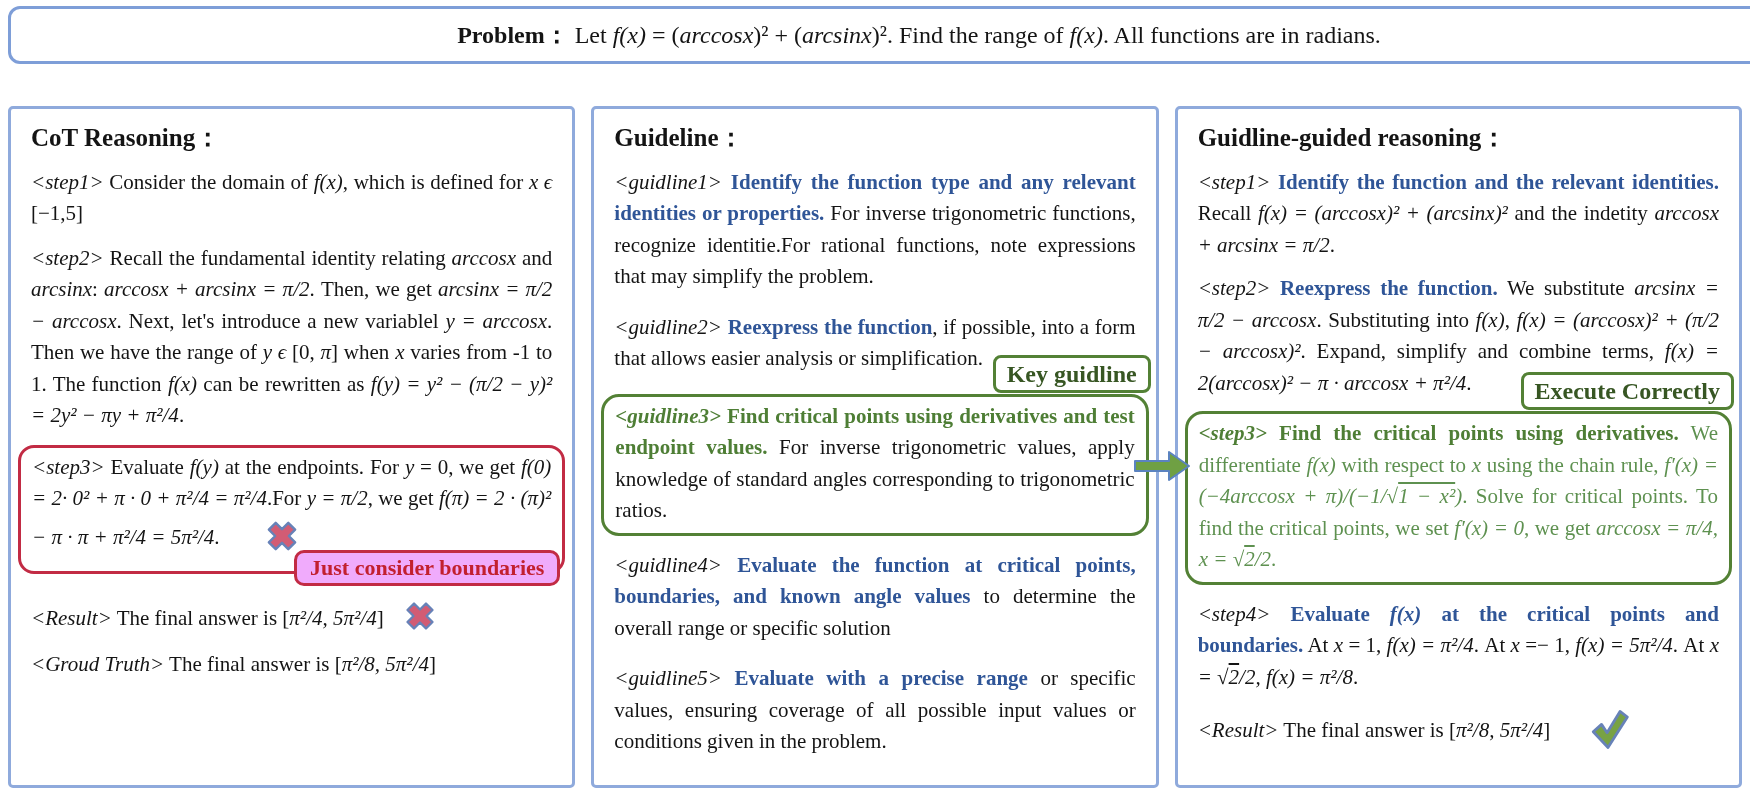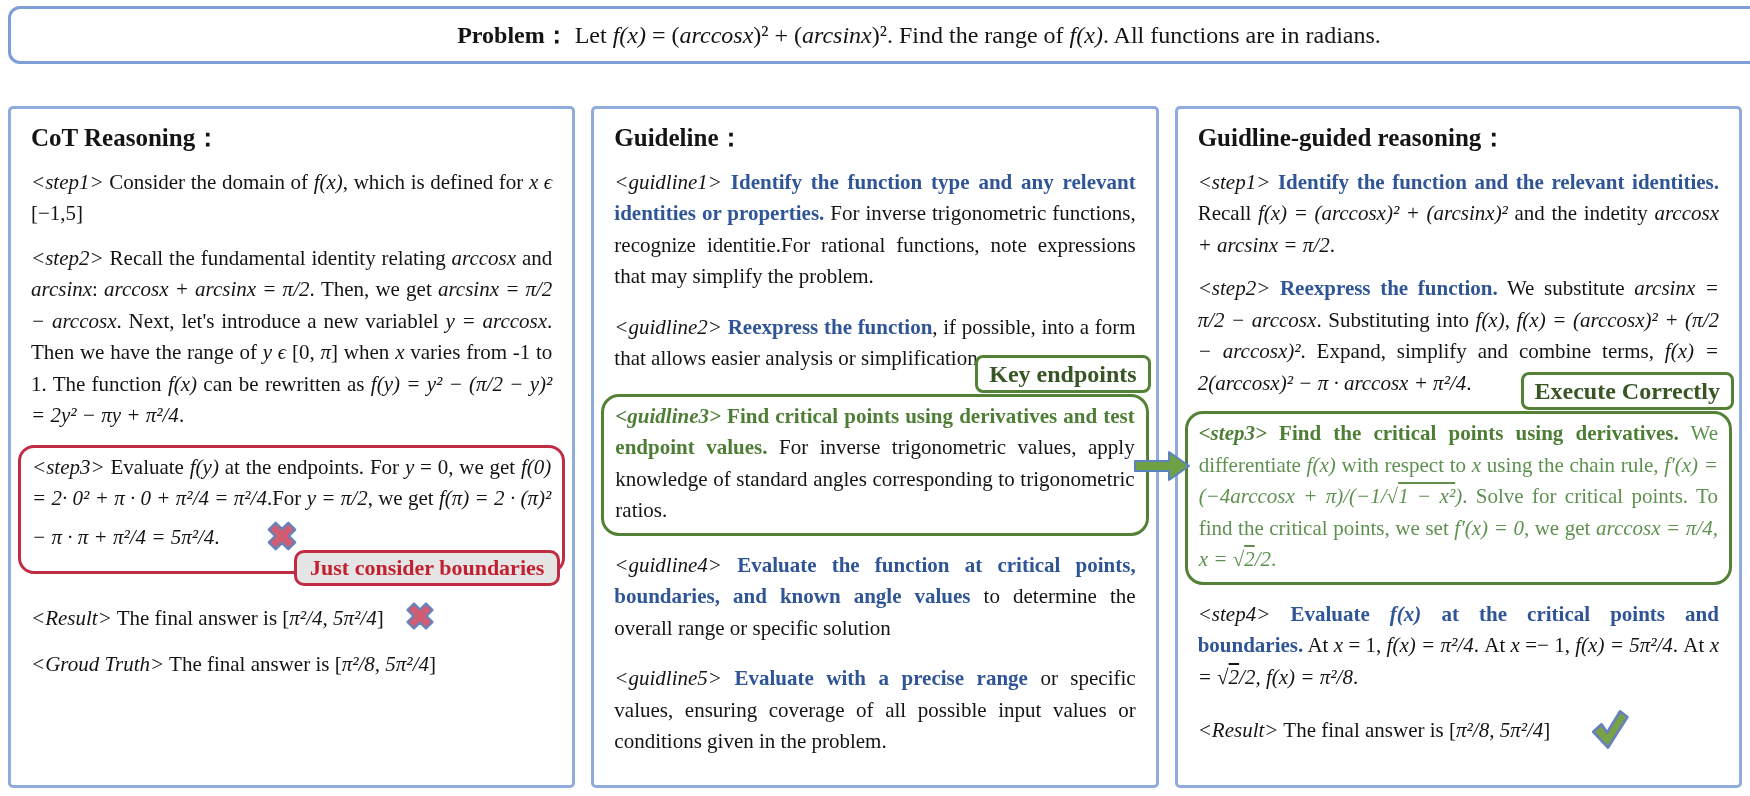--- a/index.html
+++ b/index.html
@@ -36,21 +36,21 @@
   .seg-greenb{color:#4E7E35;font-weight:700;}
   .seg-ol{text-decoration:overline;}
 
   
   .redbox{
     position:relative;border:3px solid #C22B44;border-radius:16px;
     margin:0 -13px 22px;padding:4px 11px 14px;
   }
   .redbox .block{margin:0;}
   .red-annot{
-    position:absolute;right:2px;bottom:-15px;background:#e5e5e5;
+    position:absolute;right:2px;bottom:-15px;background:#f0abfc;
     border:3px solid #C22B44;border-radius:10px;color:#C2202F;
     font-weight:bold;padding:0 13px;font-size:22px;line-height:1.35;
     white-space:nowrap;z-index:2;
   }
 
   
   .greenbox{
     position:relative;border:3px solid #538135;border-radius:18px;
     margin:0 -13px 14px;padding:4px 11px 6px;
   }
@@ -94,21 +94,21 @@
               <path transform="rotate(45 26 26)" d="M20 9 h12 v11 h11 v12 h-11 v11 h-12 v-11 h-11 v-12 h11 z" fill="#D25C74" stroke="#6782B8" stroke-width="3" stroke-linejoin="round"></path>
             </svg></span></p>
       <p class="block"><span class="seg-i">&lt;Groud Truth&gt;</span><span> The final answer is [</span><span class="seg-i">π²/8, 5π²/4</span><span>]</span></p>
     </section>
 
     <section class="panel panel-guideline">
       <h2 class="panel-title">Guideline：</h2>
       <p class="block"><span class="seg-i">&lt;guidline1&gt;</span><span> </span><span class="seg-blue">Identify the function type and any relevant identities or properties.</span><span> For inverse trigonometric functions, recognize identitie.For rational functions, note expressions that may simplify the problem.</span></p>
       <p class="block"><span class="seg-i">&lt;guidline2&gt;</span><span> </span><span class="seg-blue">Reexpress the function</span><span>, if possible, into a form that allows easier analysis or simplification.</span></p>
       <div class="greenbox">
-        <div class="green-annot">Key endpoints</div>
+        <div class="green-annot">Key guidline</div>
         <p class="block"><span class="seg-greenb seg-i">&lt;guidline3&gt;</span><span> </span><span class="seg-greenb">Find critical points using derivatives and test endpoint values.</span><span> For inverse trigonometric values, apply knowledge of standard angles corresponding to trigonometric ratios.</span></p>
       </div>
       <p class="block"><span class="seg-i">&lt;guidline4&gt;</span><span>  </span><span class="seg-blue">Evaluate the function at critical points, boundaries, and known angle values</span><span> to determine the overall range or specific solution</span></p>
       <p class="block"><span class="seg-i">&lt;guidline5&gt;</span><span> </span><span class="seg-blue">Evaluate with a precise range</span><span> or specific values, ensuring coverage of all possible input values or conditions given in the problem.</span></p>
     </section>
 
     <section class="panel panel-guided">
       <h2 class="panel-title">Guidline-guided reasoning：</h2>
       <p class="block"><span class="seg-i">&lt;step1&gt;</span><span> </span><span class="seg-blue">Identify the function and the relevant identities.</span><span> Recall </span><span class="seg-i">f(x) = (arccosx)² + (arcsinx)²</span><span> and the indetity </span><span class="seg-i">arccosx + arcsinx = π/2</span><span>.</span></p>
       <p class="block"><span class="seg-i">&lt;step2&gt;</span><span> </span><span class="seg-blue">Reexpress the function.</span><span> We substitute </span><span class="seg-i">arcsinx = π/2 − arccosx</span><span>. Substituting into </span><span class="seg-i">f(x)</span><span>, </span><span class="seg-i">f(x) = (arccosx)² + (π/2 − arccosx)²</span><span>. Expand, simplify and combine terms, </span><span class="seg-i">f(x) = 2(arccosx)² − π · arccosx + π²/4</span><span>.</span></p>

